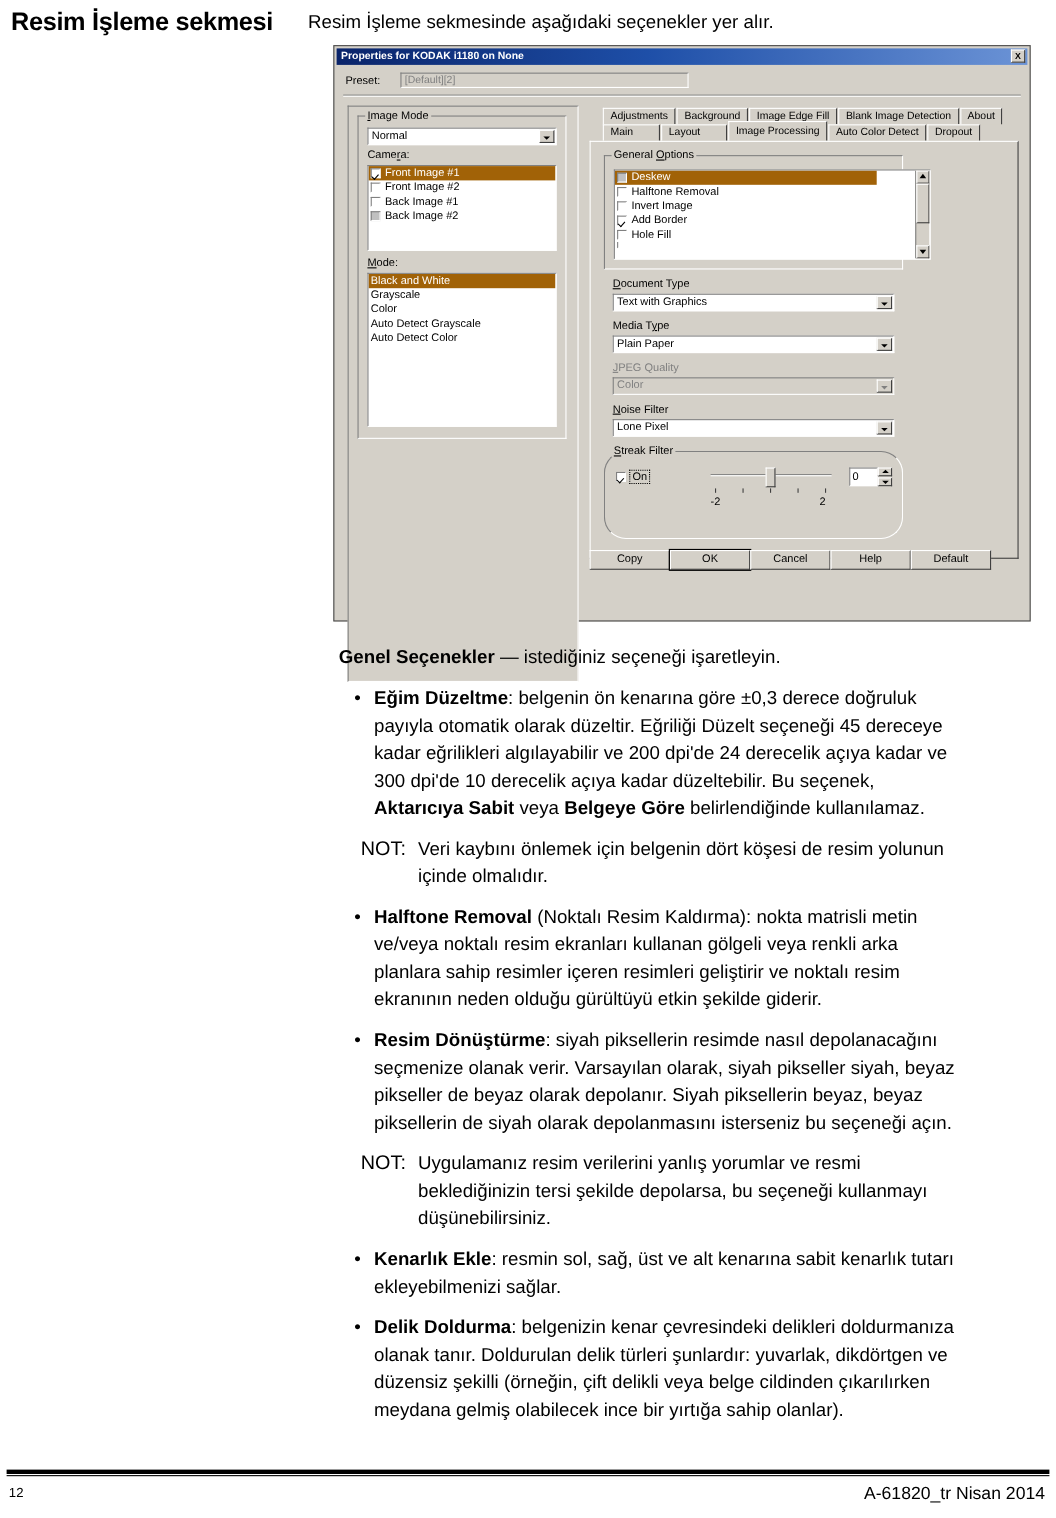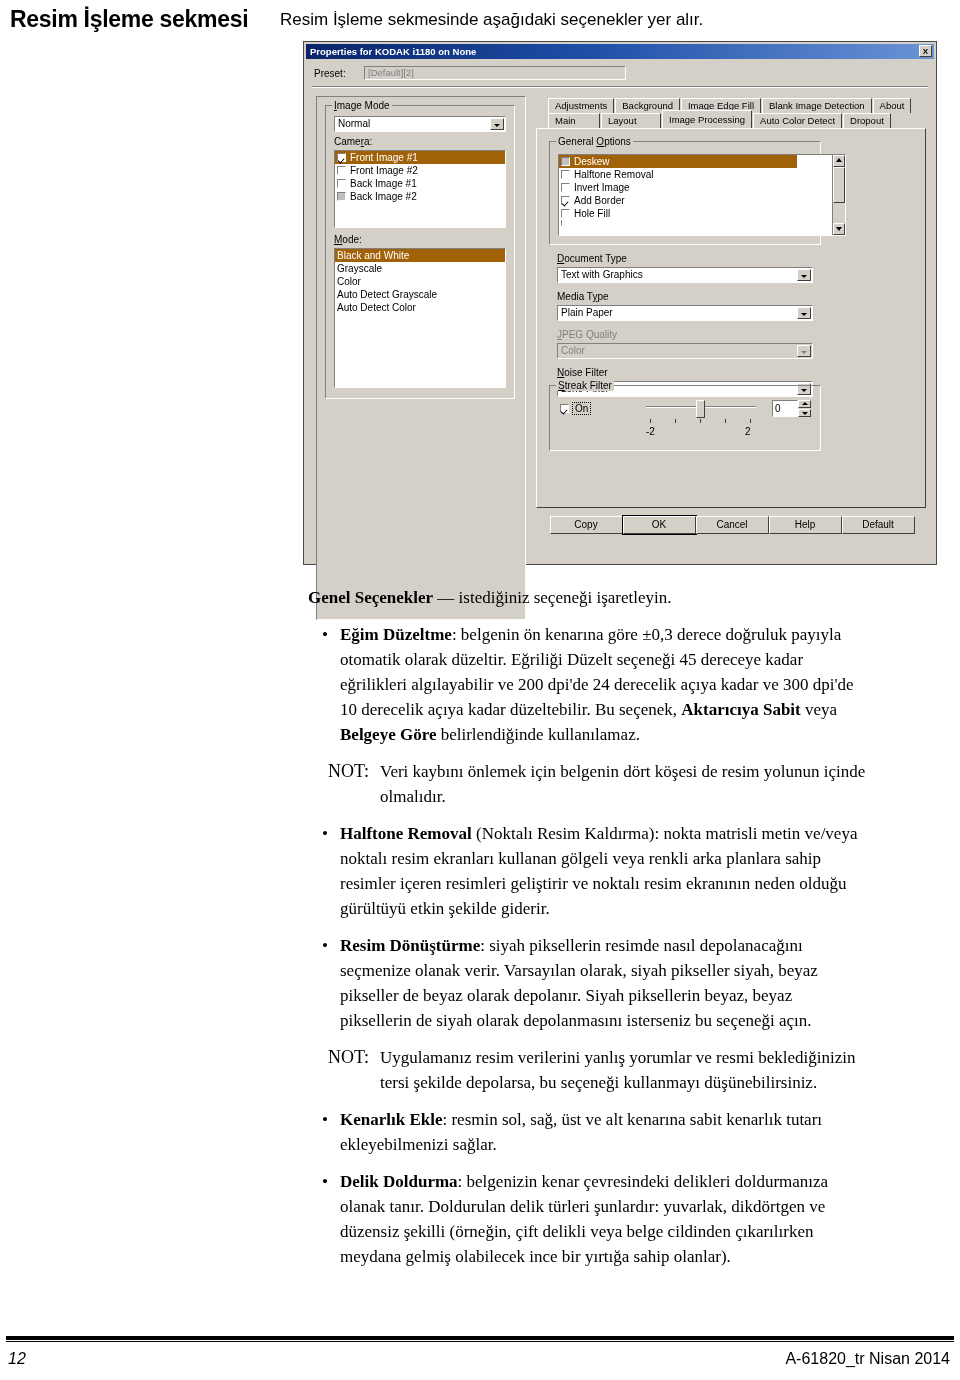--- a/index.html
+++ b/index.html
@@ -353,23 +353,24 @@
     background: #d4d0c8;
     border: 1px solid #ffffff;
     border-right-color: #404040;
     border-bottom-color: #404040;
     box-sizing: border-box;
   }
 
   
   #streak-group {
     left: 12px;
-    top: 256px;
+    top: 281px;
     width: 272px;
-    height: 66px;
+    height: 80px;
+    border-radius: 20px;
   }
   .check-on {
     position: absolute;
     left: 10px; top: 16px;
     display: flex;
     align-items: center;
     font-size: 10px;
   }
   .check-on .cb { margin-right: 3px; }
   .focus-box {
@@ -470,25 +471,25 @@
     border-left: 3px solid transparent;
     border-right: 3px solid transparent;
   }
   .spin-b.up::after { top: 1px; border-bottom: 3px solid #000; }
   .spin-b.down::after { top: 2px; border-top: 3px solid #000; }
 
   
   #dialog-buttons {
     position: absolute;
     left: 232px;
-    top: 474px;
+    top: 458px;
     width: 392px;
     height: 20px;
     display: flex;
-    justify-content: center;
+    justify-content: flex-start;
   }
   .dlg-btn {
     width: 73px;
     height: 18px;
     background: #d4d0c8;
     border: 1px solid #ffffff;
     border-right-color: #404040;
     border-bottom-color: #404040;
     box-sizing: border-box;
     font-size: 10px;
@@ -499,21 +500,20 @@
     outline: 1px solid #000;
     outline-offset: 0px;
   }
 
   
   #body-copy {
     position: absolute;
     left: 0;
     top: 588px;
     width: 880px;
-    font-family: Liberation Serif, serif;
   }
   .para-heading {
     margin: 0 0 14px 308px;
     font-size: 17px;
     width: 620px;
   }
   .bullet {
     position: relative;
     margin: 0 0 12px 0;
     padding-left: 340px;
@@ -551,22 +551,21 @@
     width: 948px;
     height: 6px;
     border-top: 4px solid #000;
     border-bottom: 1px solid #000;
     box-sizing: border-box;
   }
   #footer-left {
     position: absolute;
     left: 8px;
     top: 1350px;
-    font-size: 16px;
-    font-style: italic;
+    font-size: 12px;
   }
   #footer-right {
     position: absolute;
     right: 10px;
     top: 1350px;
     font-size: 16px;
     white-space: nowrap;
   }
 </style>
 </head>

